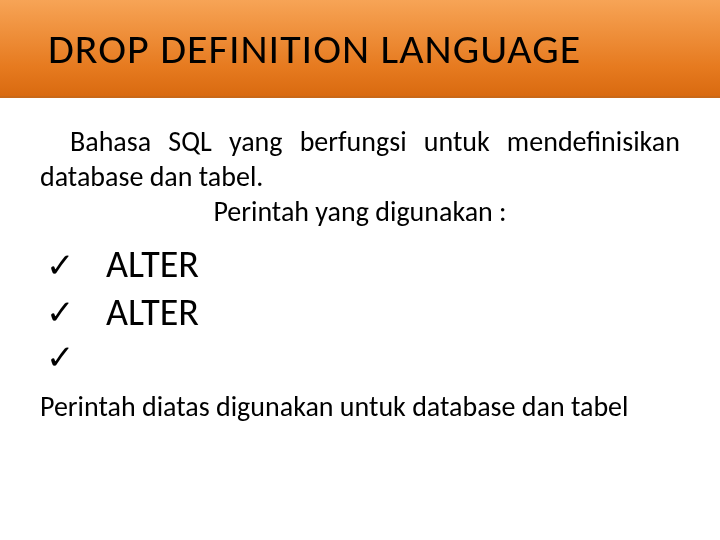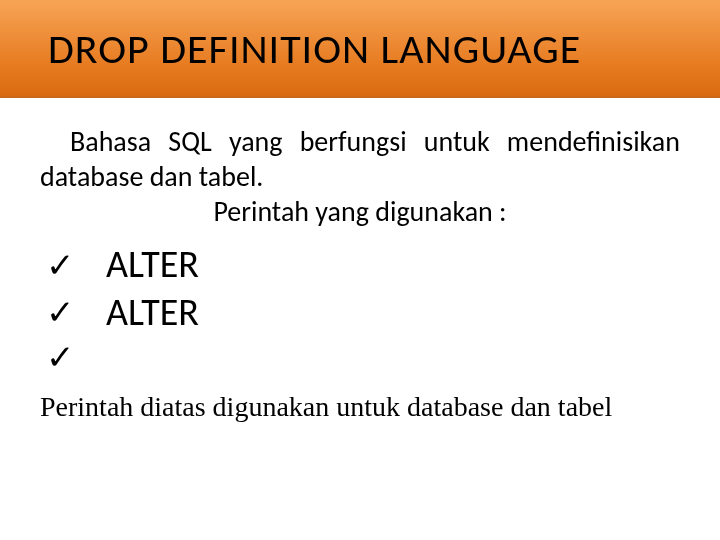--- a/index.html
+++ b/index.html
@@ -59,21 +59,20 @@
     width: 60px;
     display: inline-block;
   }
   .para2 {
     margin-top: 10px;
     font-size: 28px;
     color: #000;
     text-align: justify;
     text-justify: inter-word;
     line-height: 1.25;
-    font-family: Liberation Serif, serif;
   }
 </style>
 </head>
 <body>
 
 <div class="header">
   <h1>DROP DEFINITION LANGUAGE</h1>
 </div>
 
 <div class="content">

